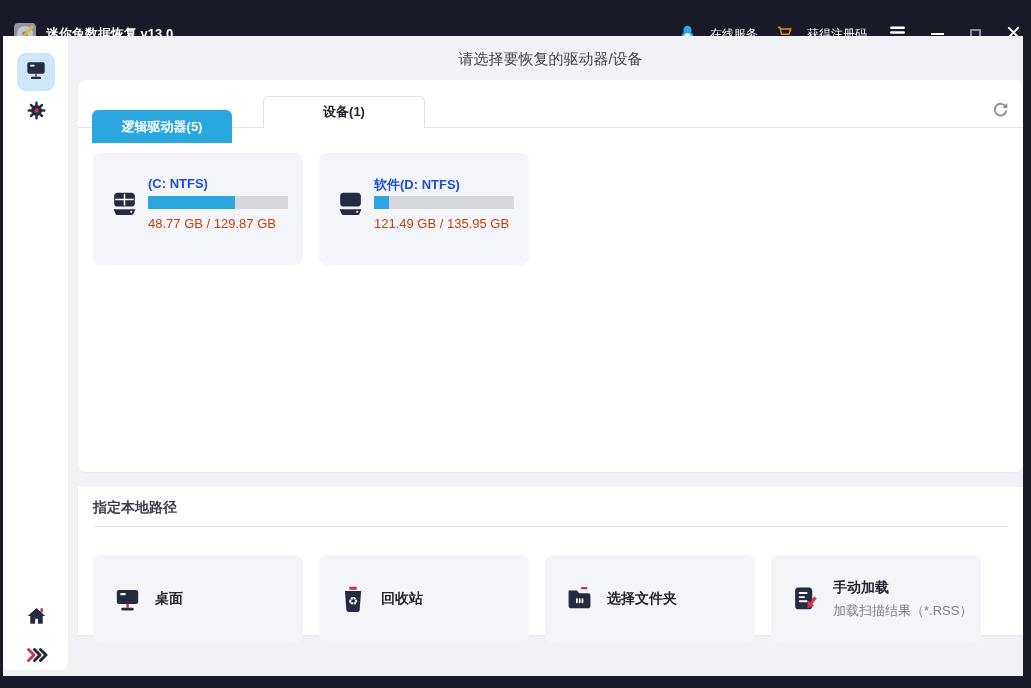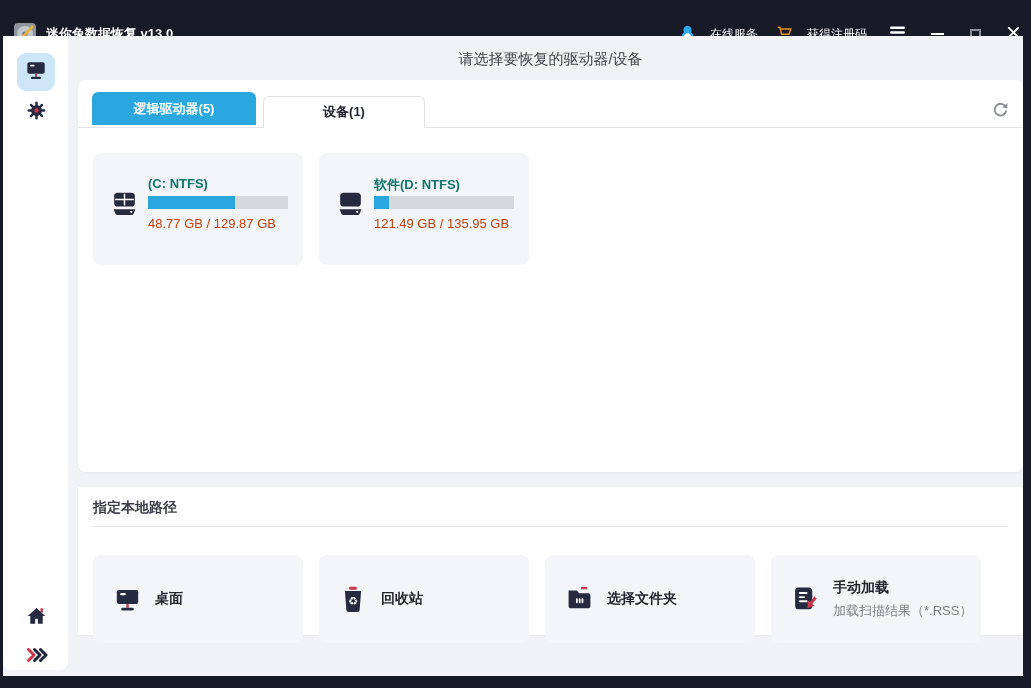--- a/index.html
+++ b/index.html
@@ -33,31 +33,31 @@
   .side-home { position:absolute; left:22px; top:569px; width:23px; height:22px; cursor:pointer; }
   .side-chev { position:absolute; left:23px; top:611px; width:22px; height:16px; cursor:pointer; }
   
   .header-title { position:absolute; left:75px; width:945px; top:14px; text-align:center;
     font-size:15px; color:#42454f; }
   
   .upper-panel { position:absolute; left:75px; top:44px; width:945px; height:392px;
     background:#ffffff; border-radius:8px; box-shadow:0 1px 2px rgba(30,40,70,.05); }
   .tab-underline { position:absolute; left:0; right:0; top:47px; border-bottom:1px solid #e3e5e9; }
   .tab { position:absolute; text-align:center; font-size:13px; font-weight:bold; cursor:pointer; }
-  .tab-active { left:14px; top:12px; width:164px; height:33px; line-height:33px;
+  .tab-active { left:14px; top:30px; width:140px; height:33px; line-height:33px;
     background:#2ba7df; color:#ffffff; border-radius:6px 6px 0 0; }
   .tab-inactive { left:185px; top:16px; width:162px; height:32px; line-height:30px;
     background:#ffffff; color:#23252f; border:1px solid #e0e2e6; border-bottom:none;
     border-radius:6px 6px 0 0; }
   .refresh-btn { position:absolute; right:13px; top:21px; width:19px; height:19px; cursor:pointer; }
   .drive-card { position:absolute; top:73px; width:210px; height:112px;
     background:#f4f5f8; border-radius:8px; cursor:pointer; }
   .drive-card-0 { left:15px; } .drive-card-1 { left:241px; }
   .drive-icon { position:absolute; left:17px; top:37px; width:29px; height:27px; }
-  .drive-name { position:absolute; left:55px; top:23px; font-size:13px; font-weight:bold; color:#0f766e; }
+  .drive-name { position:absolute; left:55px; top:23px; font-size:13px; font-weight:bold; color:#1d4ed8; }
   .drive-bar { position:absolute; left:55px; top:43px; width:140px; height:13px; background:#d6d8dc; }
   .drive-bar-fill { height:100%; background:#2ba7df; }
   .drive-size { position:absolute; left:55px; top:63px; font-size:13px; color:#c2410c; }
   
   .lower-panel { position:absolute; left:75px; top:451px; width:945px; height:148px;
     background:#ffffff; border-radius:0; box-shadow:0 1px 2px rgba(30,40,70,.05); }
   .section-title { position:absolute; left:15px; top:12px; font-size:14px; font-weight:bold; color:#3c3f4a; }
   .section-divider { position:absolute; left:15px; right:15px; top:39px; border-bottom:1px solid #e3e5e9; }
   .path-card { position:absolute; top:68px; width:210px; height:88px;
     background:#f4f5f8; border-radius:8px; display:flex; align-items:center; cursor:pointer; }

